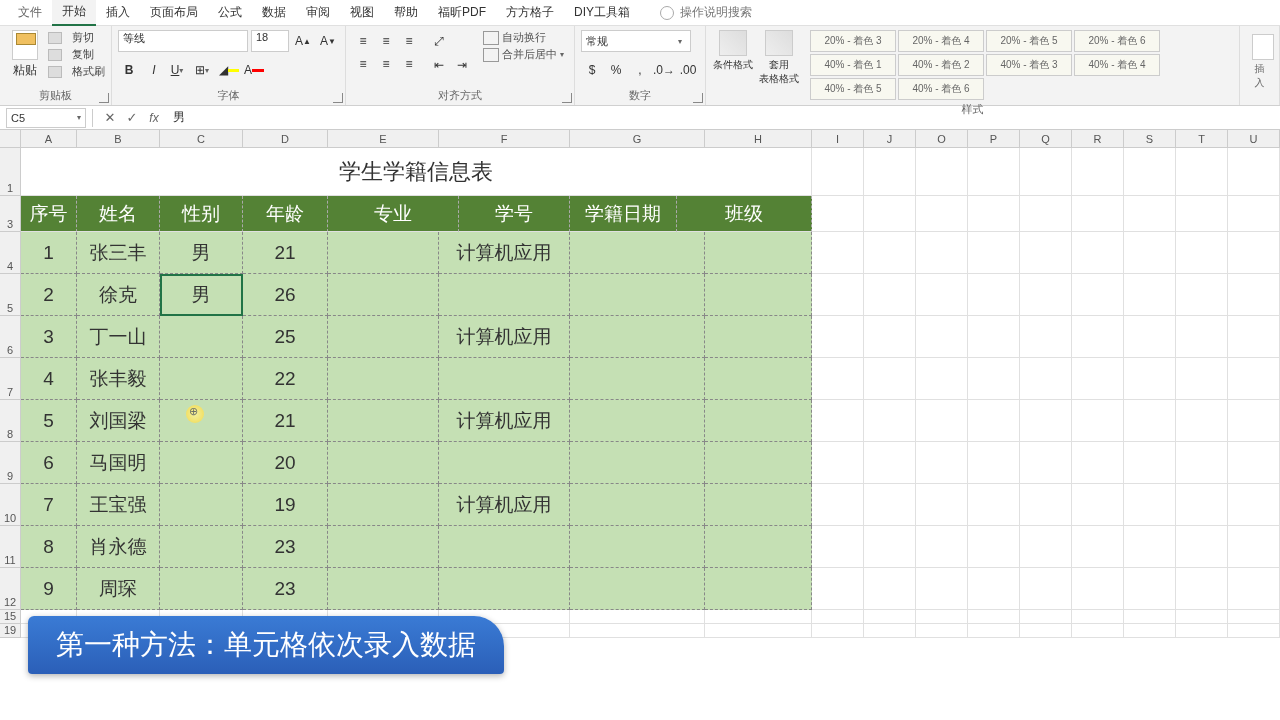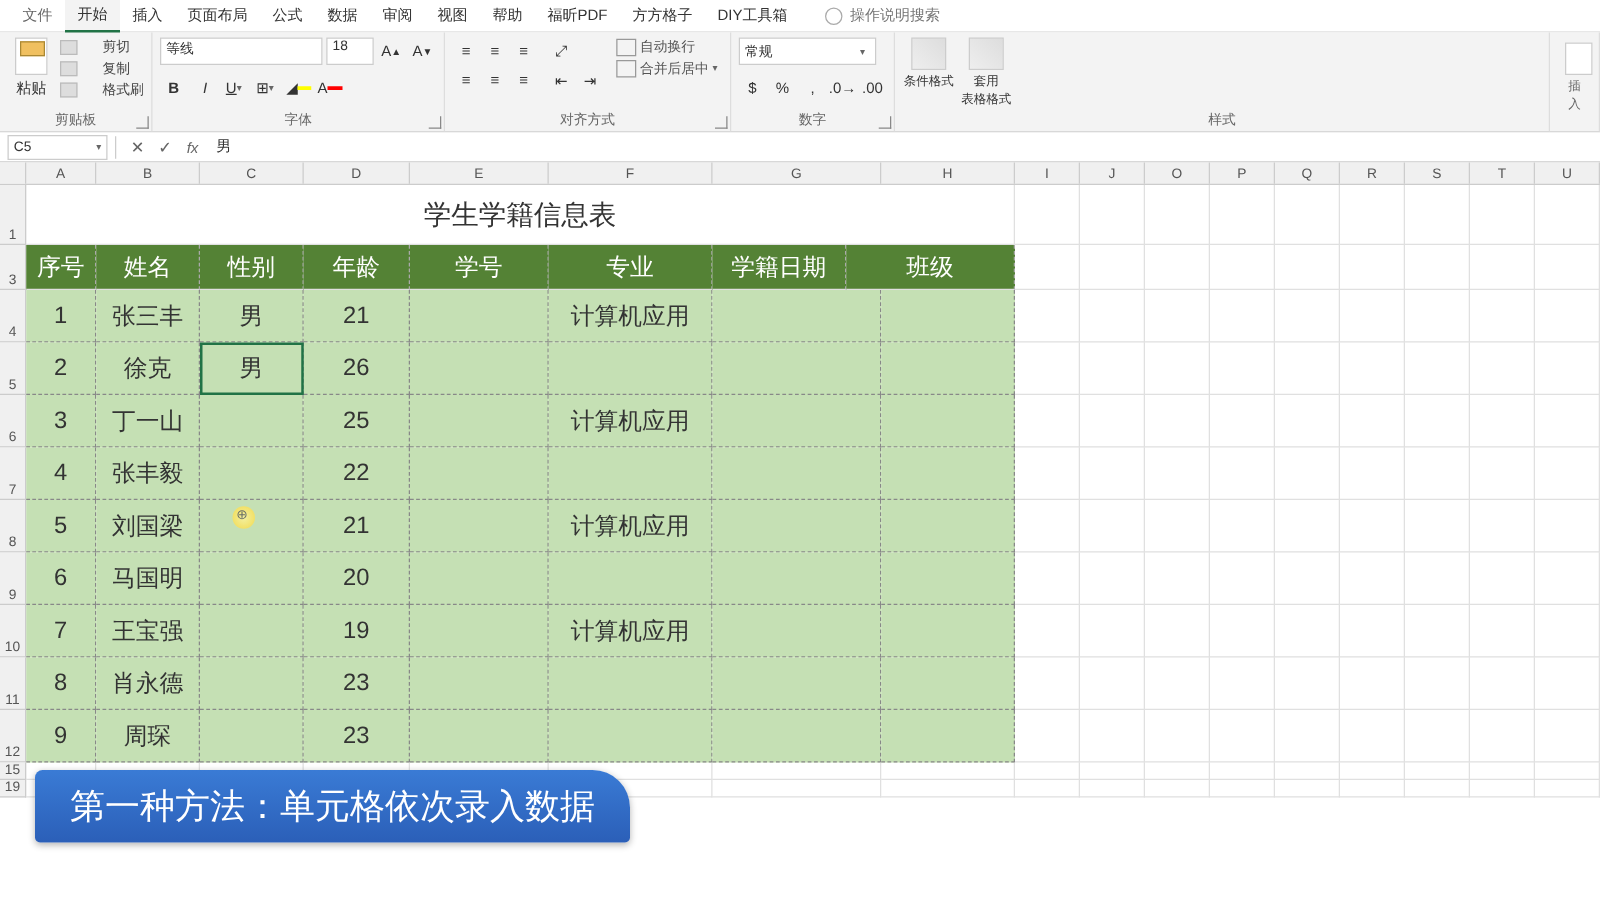--- a/index.html
+++ b/index.html
@@ -18,21 +18,21 @@
 .ribbon-group { border-right: 1px solid #ddd; padding: 4px 6px 2px; display: flex; flex-direction: column; justify-content: space-between; position: relative; }
 .ribbon-group-label { text-align: center; font-size: 11px; color: #666; padding-top: 2px; }
 .ribbon-group-body { display: flex; align-items: flex-start; gap: 4px; flex: 1; }
 .dialog-launcher { position: absolute; right: 2px; bottom: 2px; width: 10px; height: 10px; border-right: 1px solid #888; border-bottom: 1px solid #888; }
 
 
 .clipboard .paste { width: 38px; text-align: center; }
 .clipboard .paste-icon { width: 26px; height: 30px; background: #fff; border: 1px solid #ccc; margin: 0 auto 2px; position: relative; }
 .clipboard .paste-icon::before { content:""; position:absolute; top:2px; left:3px; width:18px; height:10px; background:#f0c060; border:1px solid #aa8833;}
 .clipboard .mini-btns { display: flex; flex-direction: column; gap: 2px; font-size: 11px; }
-.clipboard .mini-btn { display: flex; align-items: center; gap: 20px; color: #444; }
+.clipboard .mini-btn { display: flex; align-items: center; gap: 10px; color: #444; }
 .mini-icon { width: 14px; height: 12px; background: #ddd; border: 1px solid #bbb; }
 
 
 .font .row { display: flex; gap: 3px; align-items: center; margin-bottom: 3px; }
 .font select, .font .combo { height: 22px; border: 1px solid #ccc; background: #fff; font-size: 11px; padding: 0 4px; }
 .font .font-name { width: 130px; }
 .font .font-size { width: 38px; }
 .btn-icon { width: 22px; height: 22px; border: 1px solid transparent; display: flex; align-items: center; justify-content: center; cursor: pointer; font-size: 12px; }
 .split-arrow { width: 8px; font-size: 8px; color: #666; }
 .color-bar { width: 16px; height: 3px; margin-top: 1px; }
@@ -223,20 +223,32 @@
     </div>
     <div class="ribbon-group-label">数字</div>
     <div class="dialog-launcher"></div>
   </div>
 
   <div class="ribbon-group styles" style="flex:1;">
     <div class="ribbon-group-body">
       <div class="cond"><div class="cond-icon"></div><span>条件格式</span></div>
       <div class="cond"><div class="cond-icon"></div><span style="white-space:pre-line;">套用
 表格格式</span></div>
+      <div class="gallery">
+        <div class="style-item">20% - 着色 3</div>
+        <div class="style-item">20% - 着色 4</div>
+        <div class="style-item">20% - 着色 5</div>
+        <div class="style-item">20% - 着色 6</div>
+        <div class="style-item">40% - 着色 1</div>
+        <div class="style-item">40% - 着色 2</div>
+        <div class="style-item">40% - 着色 3</div>
+        <div class="style-item">40% - 着色 4</div>
+        <div class="style-item">40% - 着色 5</div>
+        <div class="style-item">40% - 着色 6</div>
+      </div>
     </div>
     <div class="ribbon-group-label">样式</div>
   </div>
 
   <div class="ribbon-group" style="width:40px;">
     <div class="insert-grp">
       <div class="ins-icon"></div>
       <span>插入</span>
     </div>
   </div>
@@ -290,22 +302,22 @@
         <div class="cell" style="width:52px;height:48px"></div>
         <div class="cell" style="width:52px;height:48px"></div>
         <div class="cell" style="width:52px;height:48px"></div>
       </div>
       <div class="row header-row">
         <div class="row-h" style="height:36px">3</div>
         <div class="cell data-cell" style="width:56px;height:36px">序号</div>
         <div class="cell data-cell" style="width:83px;height:36px">姓名</div>
         <div class="cell data-cell" style="width:83px;height:36px">性别</div>
         <div class="cell data-cell" style="width:85px;height:36px">年龄</div>
+        <div class="cell data-cell" style="width:131px;height:36px">专业</div>
         <div class="cell data-cell" style="width:111px;height:36px">学号</div>
-        <div class="cell data-cell" style="width:131px;height:36px">专业</div>
         <div class="cell data-cell" style="width:107px;height:36px">学籍日期</div>
         <div class="cell data-cell" style="width:135px;height:36px">班级</div>
         <div class="cell" style="width:52px;height:36px"></div>
         <div class="cell" style="width:52px;height:36px"></div>
         <div class="cell" style="width:52px;height:36px"></div>
         <div class="cell" style="width:52px;height:36px"></div>
         <div class="cell" style="width:52px;height:36px"></div>
         <div class="cell" style="width:52px;height:36px"></div>
         <div class="cell" style="width:52px;height:36px"></div>
         <div class="cell" style="width:52px;height:36px"></div>

